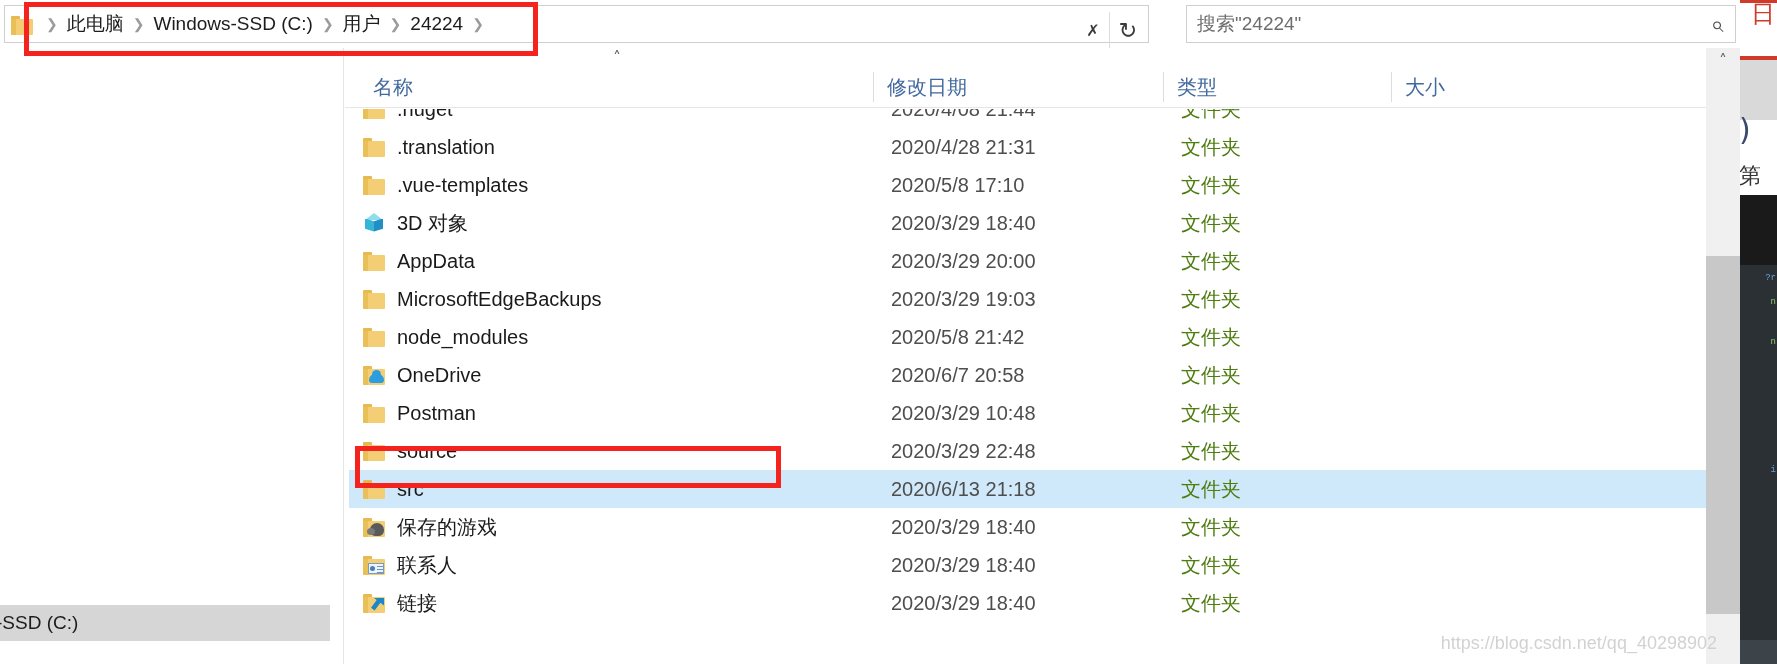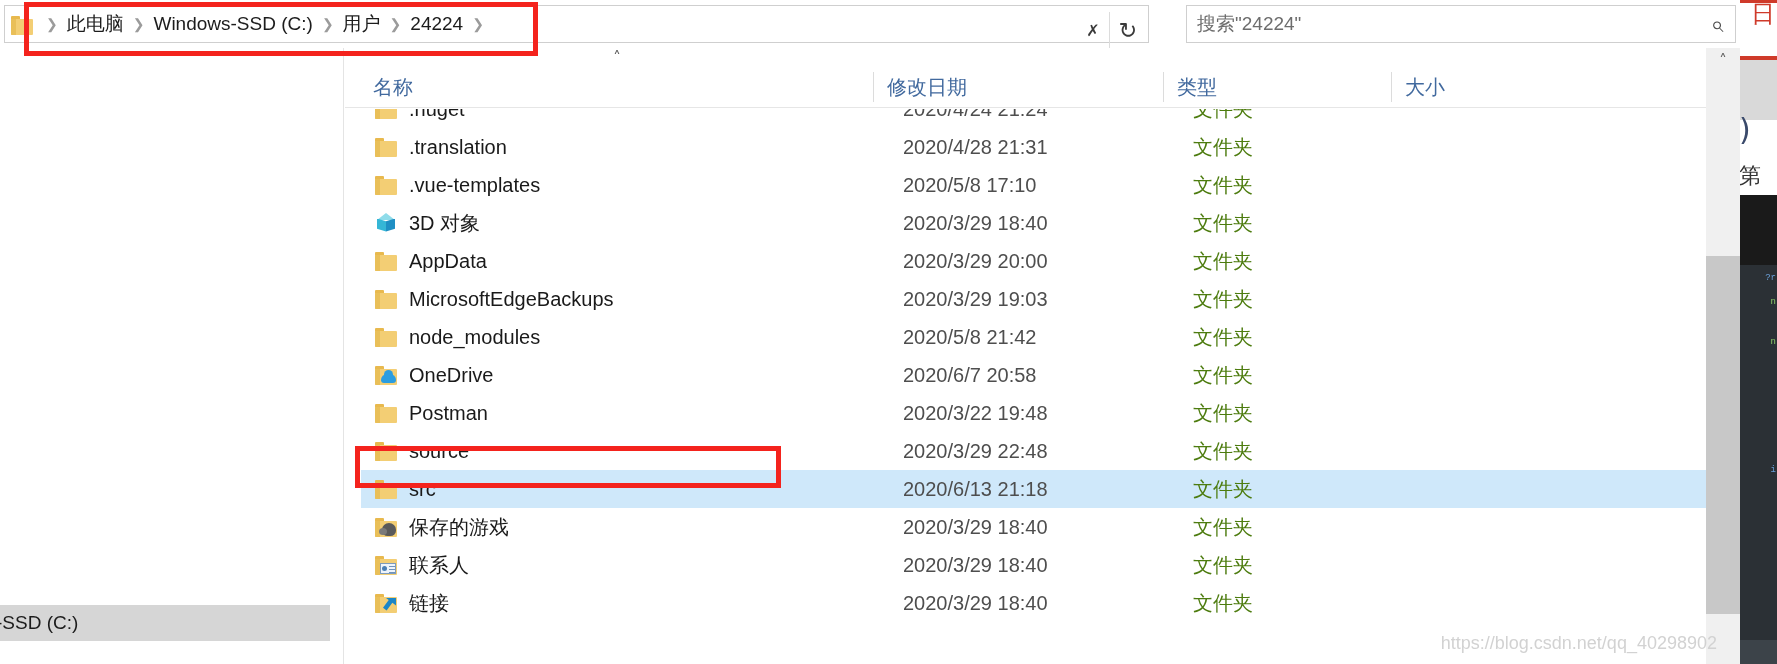--- a/index.html
+++ b/index.html
@@ -114,21 +114,21 @@
   .hdr-cell .hdr-sep {
     position:absolute; left:0; top:6px; width:1px; height:30px; background:#dcdcdc;
   }
   .hdr-label { padding-left:14px; }
   .hdr-name  { left:14px;   width:505px; }
   .hdr-date  { left:528px;  width:290px; }
   .hdr-type  { left:818px;  width:215px; }
   .hdr-size  { left:1046px; width:200px; }
 
   .rows {
-    position:absolute; top:61px; left:16px; width:1395px; height:555px; overflow:hidden;
+    position:absolute; top:61px; left:4px; width:1395px; height:555px; overflow:hidden;
   }
   .row {
     position:relative; height:38px; width:1395px; display:flex; align-items:center;
   }
   .row.selected { background:#cfe8fa; }
   .cell-name {
     position:absolute; left:14px; width:510px; display:flex; align-items:center;
     white-space:nowrap; overflow:hidden;
   }
   .cell-date { position:absolute; left:542px; font-size:20px; color:#4e4e4e; white-space:nowrap; }
@@ -313,21 +313,21 @@
       </div>
 
       <div class="rows" id="rows">
           <div class="row" style="height: 38px; margin-top: -19px;">
             <span class="cell-name">
               <span class="ico">
                 <span class="body"></span>
               </span>
               <span class="fname">.nuget</span>
             </span>
-            <span class="cell-date">2020/4/24 21:24</span>
+            <span class="cell-date">2020/4/08 21:44</span>
             <span class="cell-type">文件夹</span>
             <span class="cell-size"></span>
           </div>
           <div class="row">
             <span class="cell-name">
               <span class="ico">
                 <span class="tab"></span>
                 <span class="body"></span>
               </span>
               <span class="fname">.translation</span>
@@ -411,21 +411,21 @@
             <span class="cell-size"></span>
           </div>
           <div class="row">
             <span class="cell-name">
               <span class="ico">
                 <span class="tab"></span>
                 <span class="body"></span>
               </span>
               <span class="fname">Postman</span>
             </span>
-            <span class="cell-date">2020/3/22 19:48</span>
+            <span class="cell-date">2020/3/29 10:48</span>
             <span class="cell-type">文件夹</span>
             <span class="cell-size"></span>
           </div>
           <div class="row">
             <span class="cell-name">
               <span class="ico">
                 <span class="tab"></span>
                 <span class="body"></span>
               </span>
               <span class="fname">source</span>

